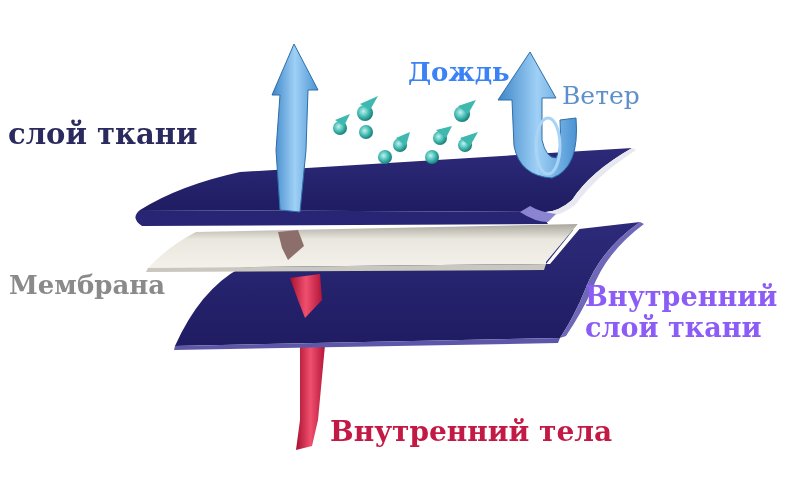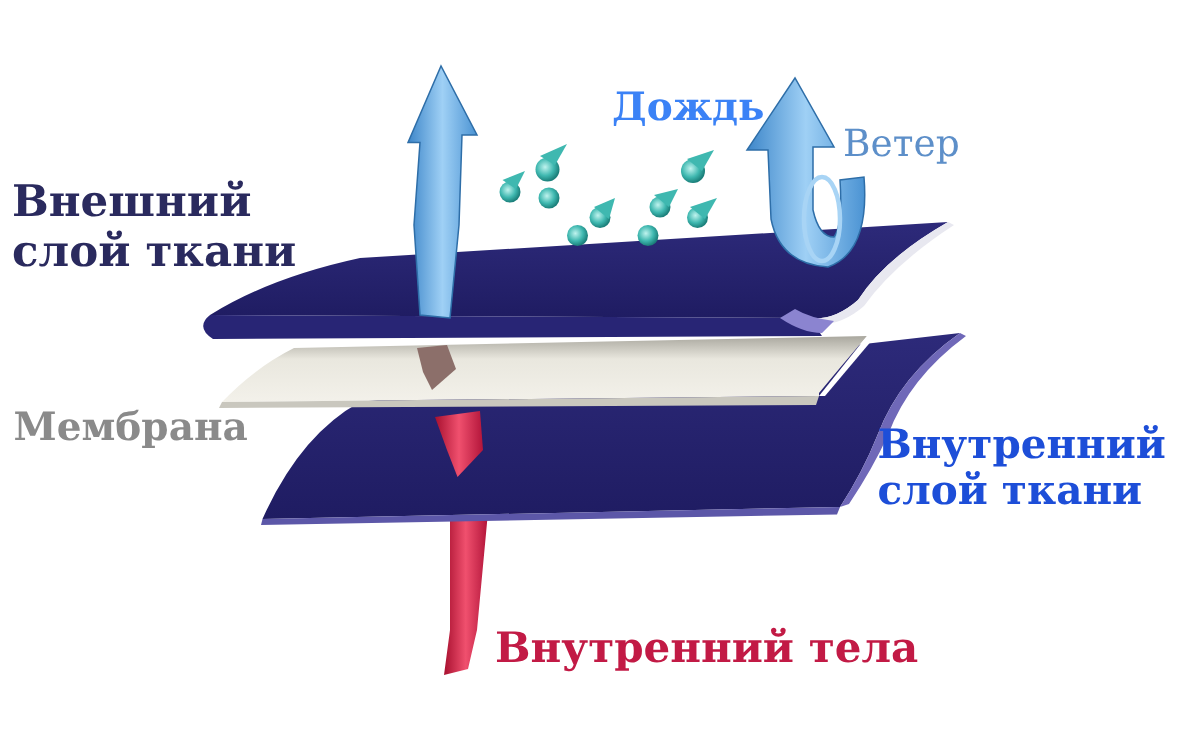--- a/index.html
+++ b/index.html
@@ -3,21 +3,21 @@
 <meta charset="utf-8">
 <style>
   html, body { margin: 0; padding: 0; background: #ffffff; }
   body { width: 800px; height: 499px; position: relative; overflow: hidden; font-family: "DejaVu Serif", "Liberation Serif", serif; }
   .canvas { position: absolute; left: 0; top: 0; width: 800px; height: 499px; }
   .label { position: absolute; font-weight: bold; line-height: 1.15; white-space: nowrap; }
   .lbl-outer { left: 8px; top: 118px; font-size: 29px; color: #2a2a5e; }
   .lbl-rain { left: 360px; top: 58px; font-size: 26px; color: #3b82f6; margin-left: 48px; }
   .lbl-wind { left: 562px; top: 82px; font-size: 25px; color: #5d8fc9; font-weight: normal; }
   .lbl-membrane { left: 9px; top: 271px; font-size: 26px; color: #8a8a8a; }
-  .lbl-inner { left: 585px; top: 281px; font-size: 27px; color: #1d4ed8; }
+  .lbl-inner { left: 585px; top: 281px; font-size: 27px; color: #8b5cf6; }
   .lbl-vapor { left: 330px; top: 416px; font-size: 28px; color: #c21a45; }
   .line { display: block; }
 </style>
 </head>
 <body>
 
 <div class="canvas">
   <svg width="800" height="499" viewBox="0 0 800 499">
     <defs>
       <linearGradient id="fabricTop" x1="0" y1="0" x2="0" y2="1">
@@ -91,21 +91,20 @@
       <path d="M360,104 L378,96 L370,110 Z" fill="#3fb8b0"></path>
       <path d="M335,120 L350,114 L344,126 Z" fill="#3fb8b0"></path>
       <path d="M458,106 L476,100 L468,114 Z" fill="#3fb8b0"></path>
       <path d="M460,138 L478,132 L470,146 Z" fill="#3fb8b0"></path>
       <path d="M436,130 L452,126 L446,138 Z" fill="#3fb8b0"></path>
       <path d="M396,138 L410,132 L406,146 Z" fill="#3fb8b0"></path>
     </g>
   </svg>
 
   <div class="label lbl-outer">
-    <span class="line">Внешний</span>
     <span class="line">слой ткани</span>
   </div>
   <div class="label lbl-rain">Дождь</div>
   <div class="label lbl-membrane">Мембрана</div>
   <div class="label lbl-wind">Ветер</div>
   <div class="label lbl-inner">
     <span class="line">Внутренний</span>
     <span class="line">слой ткани</span>
   </div>
   <div class="label lbl-vapor">Внутренний тела</div>

